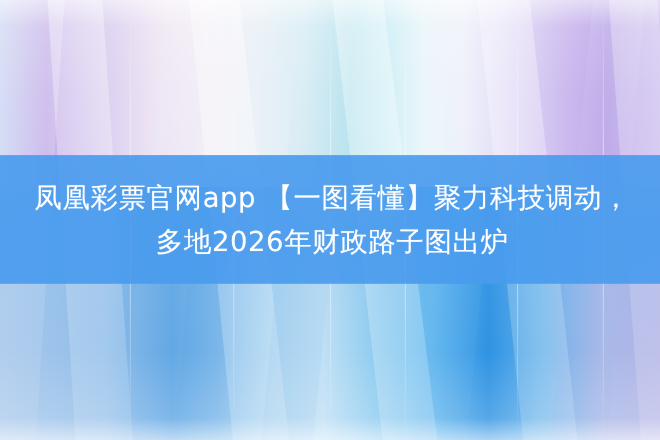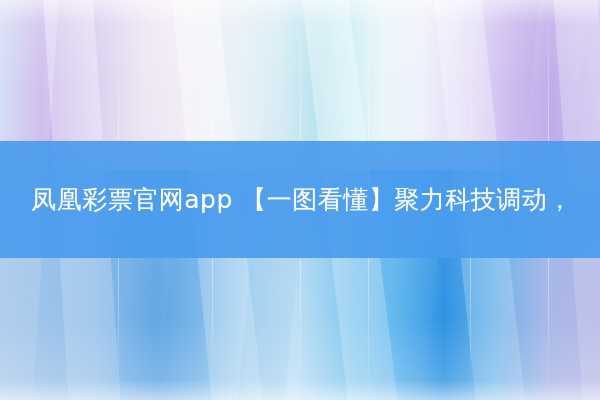--- a/index.html
+++ b/index.html
@@ -166,15 +166,16 @@
     <div class="crease" style="left:300px"></div>
     <div class="crease" style="left:368px"></div>
     <div class="crease" style="left:470px"></div>
     <div class="crease" style="left:548px"></div>
 
     <div class="bg-vert-blend"></div>
   </div>
 
   <div class="banner">
     <div class="banner-line banner-line-1">凤凰彩票官网app 【一图看懂】聚力科技调动，</div>
+    <div class="banner-line banner-line-2">多地2026年财政路子图出炉</div>
   </div>
 
 </div>
 
 </body></html>

